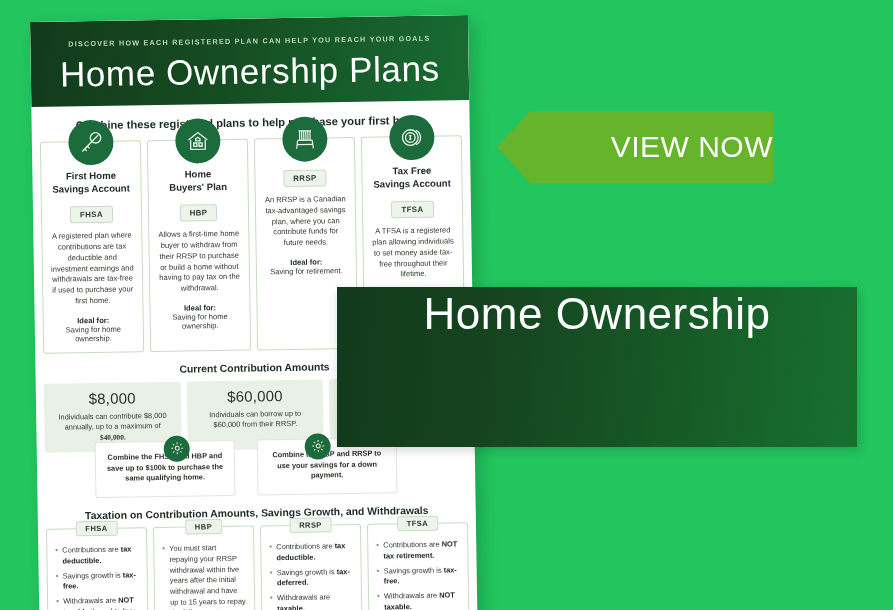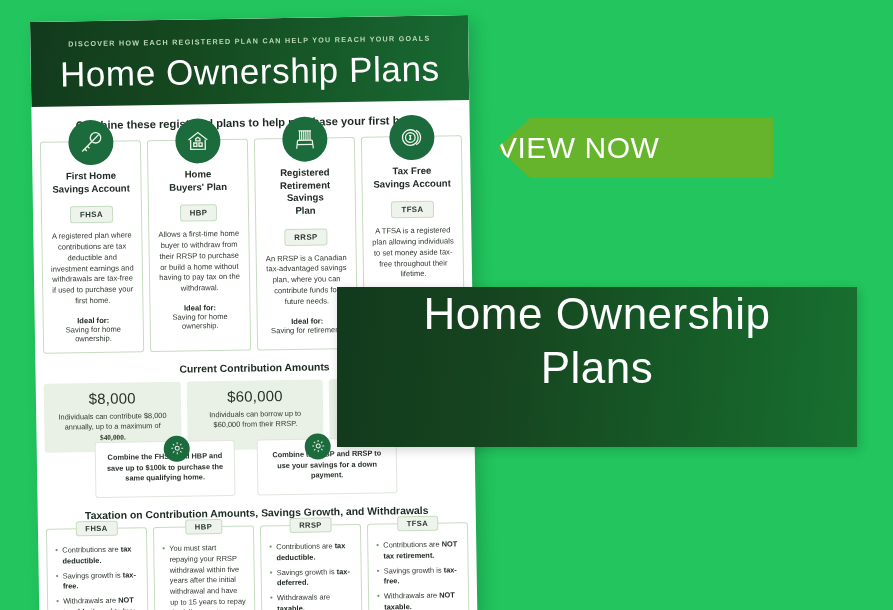--- a/index.html
+++ b/index.html
@@ -183,25 +183,25 @@
     position:relative; padding-left:7px; margin-bottom:4px;
   }
   .tax-card li::before{
     content:"\2022"; position:absolute; left:0; top:-1px; color:#6a9a5f; font-size:8px;
   }
   .tax-card li b { font-weight:700; color:#222b25; }
 
   
   #ribbon {
     position:absolute;
-    left:497px; top:118px;
-    width: 276px; height: 60px;
+    left:497px; top:111px;
+    width: 276px; height: 72px;
     background:#66b42b;
     color:#fff;
-    display:flex; align-items:center; justify-content:flex-start;
+    display:flex; align-items:center; justify-content:flex-end;
     font-size: 30px;
     letter-spacing: 0.5px;
     clip-path: polygon(12% 0%, 100% 0%, 100% 100%, 12% 100%, 0% 50%);
     box-shadow: 3px 4px 9px rgba(0,0,0,0.20);
   }
 
   
   #overlay {
     position:absolute;
     left:337px; top:287px;
@@ -272,21 +272,20 @@
       <div class="plan-card">
         <div class="icon-circle">
           <svg viewBox="0 0 24 24" fill="none" stroke="#eaf3e6" stroke-width="1.2">
             <path d="M7 4 V13 M9 4 V13 M11 4 V13 M13 4 V13 M15 4 V13 M17 4 V13"></path>
             <path d="M6 4 H18"></path>
               <path d="M5 13 H19"></path>
             <path d="M5 13 L4 21 M19 13 L20 21"></path>
             <path d="M4.5 17 H19.5"></path>
           </svg>
         </div>
-        <div class="plan-name">Registered<br>Retirement Savings<br>Plan</div>
         <div class="tag">RRSP</div>
         <div class="plan-desc">An RRSP is a Canadian tax-advantaged savings plan, where you can contribute funds for future needs.</div>
         <div class="ideal-lbl">Ideal for:</div>
         <div class="ideal-val">Saving for retirement.</div>
       </div>
 
       <div class="plan-card">
         <div class="icon-circle">
           <svg viewBox="0 0 24 24" fill="none" stroke="#eaf3e6" stroke-width="1.3">
             <circle cx="10.5" cy="12" r="7.5"></circle>
@@ -382,17 +381,16 @@
 
   </div>
 
   <div id="ribbon">
     <span>VIEW NOW</span>
   </div>
 
   <div id="overlay">
     <div class="ov-text">
       <div>Home Ownership</div>
-      <div>Plans</div>
     </div>
   </div>
 
 </div>
 
 </body></html>

